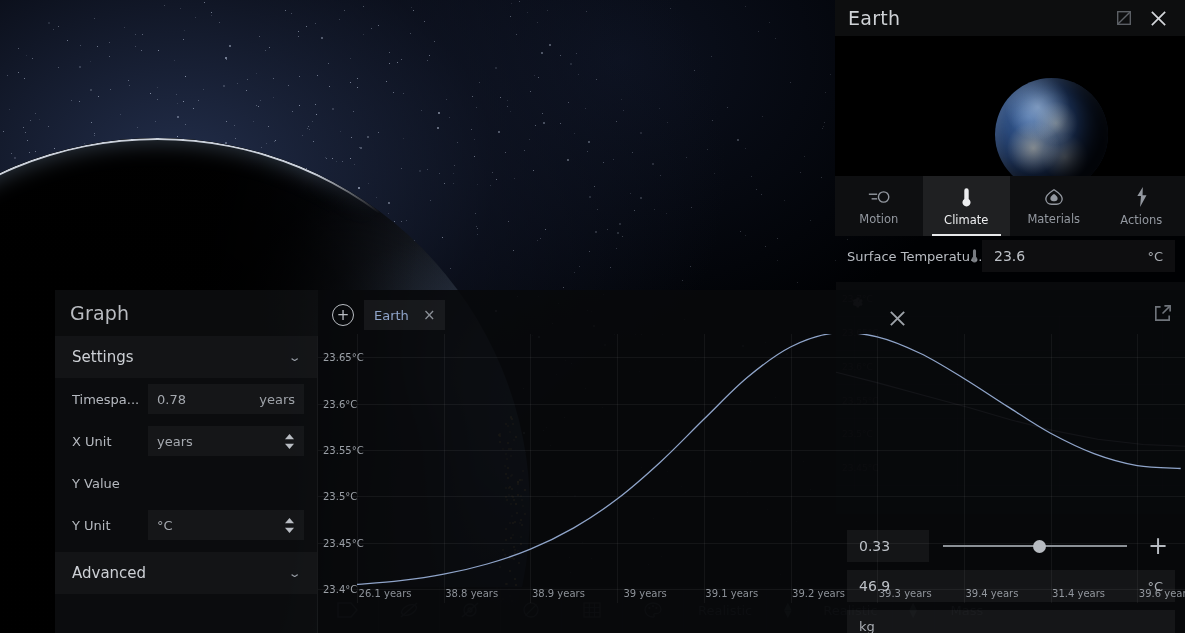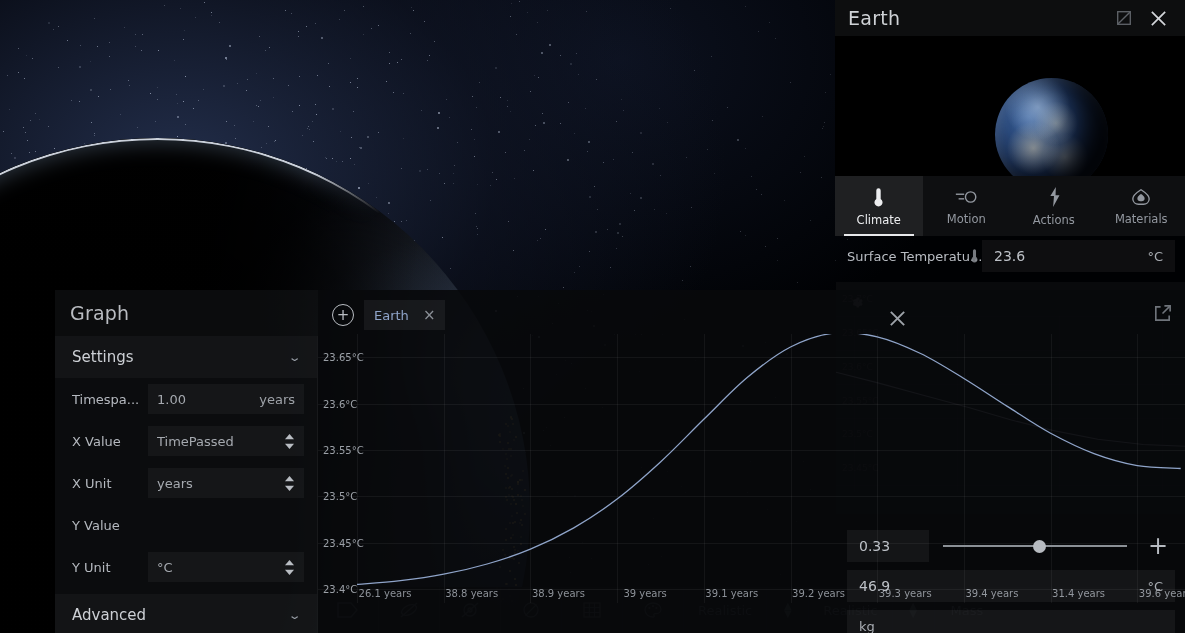--- a/index.html
+++ b/index.html
@@ -1183,37 +1183,25 @@
     <div class="gf-side">
 
       <div class="section-hd">
         <span>Settings</span>
         <span class="chev">⌄</span>
       </div>
 
       <div class="frow">
         <span class="flabel">Timespa...</span>
         <span class="fctl">
-          <span class="fval">1.00</span>
+          <span class="fval">0.78</span>
           <span class="funit">years</span>
         </span>
       </div>
 
-      <div class="frow">
-        <span class="flabel">X Value</span>
-        <span class="fctl">
-          <span class="fval">TimePassed</span>
-          <span class="spinner">
-            <svg width="11" height="15" viewBox="0 0 11 15" fill="currentColor">
-                <path d="M5.5 0L10 5.2H1z"></path>
-                <path d="M5.5 15L1 9.8h9z"></path>
-              </svg>
-          </span>
-        </span>
-      </div>
 
       <div class="frow">
         <span class="flabel">X Unit</span>
         <span class="fctl">
           <span class="fval">years</span>
           <span class="spinner">
             <svg width="11" height="15" viewBox="0 0 11 15" fill="currentColor">
                 <path d="M5.5 0L10 5.2H1z"></path>
                 <path d="M5.5 15L1 9.8h9z"></path>
               </svg>
@@ -1326,54 +1314,54 @@
             <line x1="17" y1="3" x2="3" y2="17" stroke="currentColor" stroke-width="1.8"></line>
           </svg>
       </span>
     </div>
 
     <div class="op-hero">
       <div class="hero-globe"></div>
     </div>
 
     <div class="op-tabs">
-      <div class="op-tab active">
-        <span>
-          <svg width="13" height="22" viewBox="0 0 14 24" fill="none" stroke="currentColor" stroke-width="1.6">
-            <path d="M7 2.4a2.4 2.4 0 00-2.4 2.4v9.4a4.4 4.4 0 104.8 0V4.8A2.4 2.4 0 007 2.4z" fill="currentColor" stroke="none"></path>
-          </svg>
-        </span>
-        <span class="tl">Climate</span>
-      </div>
       <div class="op-tab">
         <span>
           <svg width="24" height="20" viewBox="0 0 26 20" fill="none" stroke="currentColor" stroke-width="1.5">
               <circle cx="18" cy="10" r="5.6"></circle>
               <line x1="2" y1="7" x2="11" y2="7"></line>
               <line x1="5" y1="12" x2="11" y2="12"></line>
             </svg>
         </span>
         <span class="tl">Motion</span>
       </div>
-      <div class="op-tab">
+      <div class="op-tab active">
         <span>
-          <svg width="18" height="22" viewBox="0 0 18 24" fill="currentColor">
-              <path d="M11 1L5 11h4l-1 12 7-13h-4.3z"></path>
-            </svg>
+          <svg width="13" height="22" viewBox="0 0 14 24" fill="none" stroke="currentColor" stroke-width="1.6">
+            <path d="M7 2.4a2.4 2.4 0 00-2.4 2.4v9.4a4.4 4.4 0 104.8 0V4.8A2.4 2.4 0 007 2.4z" fill="currentColor" stroke="none"></path>
+          </svg>
         </span>
-        <span class="tl">Actions</span>
+        <span class="tl">Climate</span>
       </div>
       <div class="op-tab">
         <span>
           <svg width="22" height="20" viewBox="0 0 24 22" fill="none" stroke="currentColor" stroke-width="1.5">
             <path d="M12 3c4 2.6 9 5.2 9 10.2A6.2 6.2 0 0114.8 19H9.2A6.2 6.2 0 013 13.2C3 8.2 8 5.6 12 3z"></path>
             <path d="M12 7.6c1.8 1.2 4 2.6 4 5.1a3.2 3.2 0 01-3.2 3H11.2a3.2 3.2 0 01-3.2-3c0-2.5 2.2-3.9 4-5.1z" fill="currentColor" stroke="none"></path>
           </svg>
         </span>
         <span class="tl">Materials</span>
+      </div>
+      <div class="op-tab">
+        <span>
+          <svg width="18" height="22" viewBox="0 0 18 24" fill="currentColor">
+              <path d="M11 1L5 11h4l-1 12 7-13h-4.3z"></path>
+            </svg>
+        </span>
+        <span class="tl">Actions</span>
       </div>
     </div>
 
     <div class="op-props">
 
       <div class="prow">
         <span class="plabel">Surface Temperatu...
           <span class="thermo-ghost">
             <svg width="9" height="17" viewBox="0 0 10 18" fill="#8b8f95">
                 <path d="M5 1.4a1.7 1.7 0 00-1.7 1.7v7.1a3.3 3.3 0 103.4 0V3.1A1.7 1.7 0 005 1.4z"></path>

